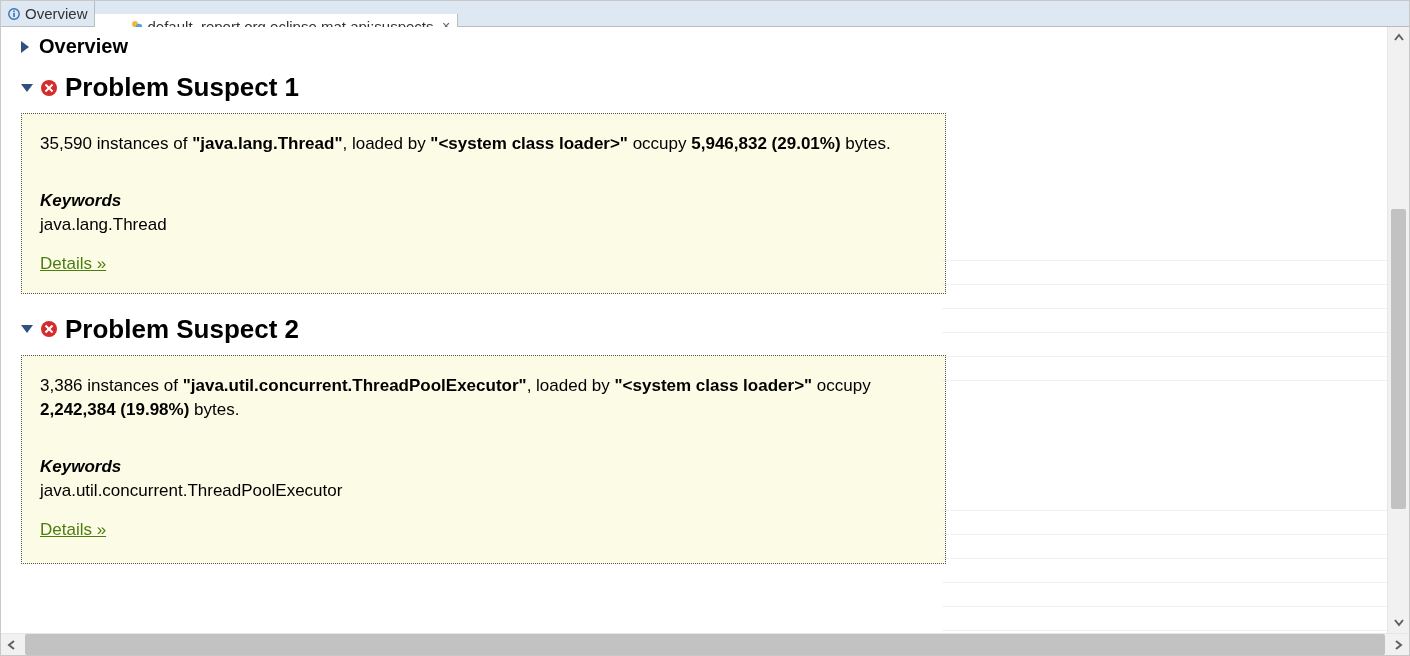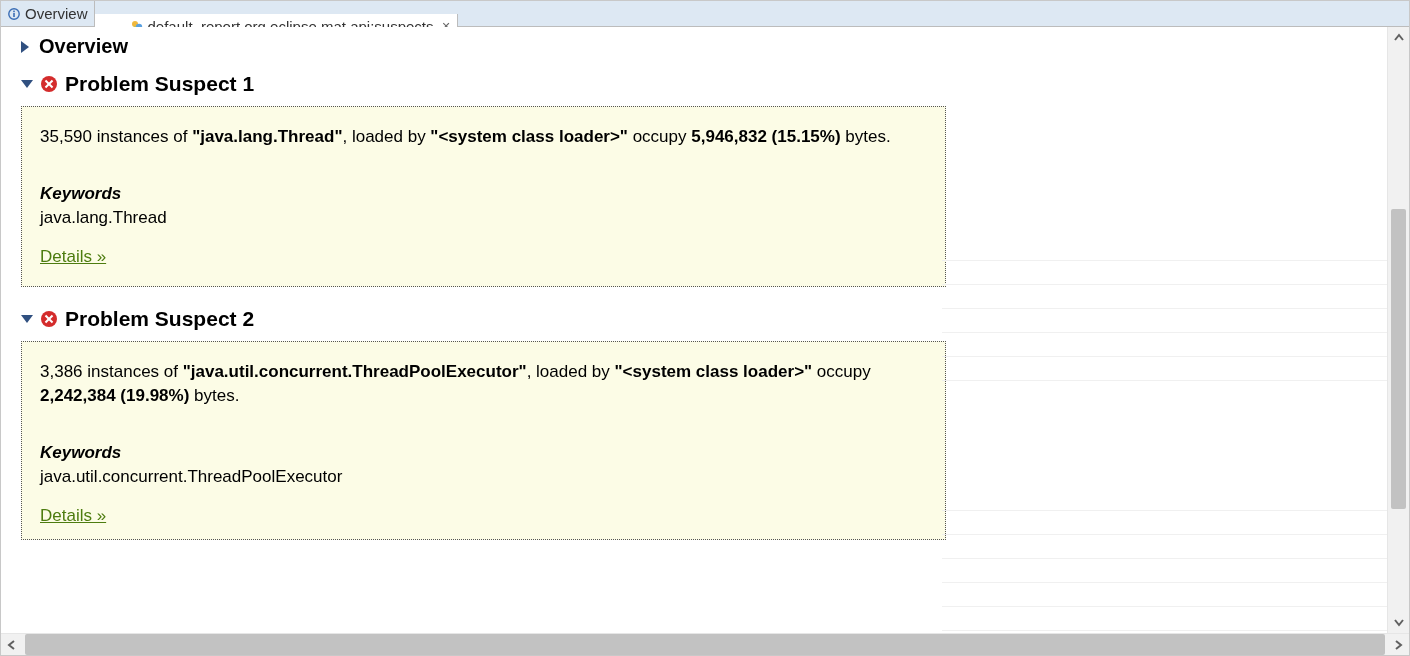--- a/index.html
+++ b/index.html
@@ -13,21 +13,21 @@
   .content-wrap { flex: 1 1 auto; display: flex; overflow: hidden; }
   .scroll-area { flex: 1 1 auto; overflow: hidden; position: relative; background: #fff; }
   .scroll-content { padding: 8px 8px 8px 20px; width: 960px; }
   .vscroll { width: 22px; background: #f1f1f1; display: flex; flex-direction: column; align-items: center; justify-content: space-between; border-left: 1px solid #e6e6e6; }
   .vscroll .arrow { width: 100%; height: 22px; display:flex; align-items:center; justify-content:center; color:#606060; cursor:pointer; }
   .vscroll .track { flex:1; width:100%; background:#f1f1f1; position:relative; }
   .vscroll .thumb { position:absolute; left:3px; right:3px; top:160px; height:300px; background:#c2c2c2; border-radius:2px; }
   .hscroll { height: 22px; background:#f1f1f1; display:flex; align-items:center; border-top:1px solid #e6e6e6; }
   .hscroll .arrow { width:22px; height:100%; display:flex; align-items:center; justify-content:center; color:#606060; cursor:pointer; }
   .hscroll .track { flex:1; height:100%; background:#c2c2c2; margin:3px 2px; border-radius:2px; }
-  .sec-header { display:flex; align-items:center; gap:8px; font-weight:bold; font-size:21px; margin: 6px 0 10px 0; }
+  .sec-header { display:flex; align-items:center; gap:8px; font-weight:bold; font-size:26px; margin: 6px 0 10px 0; }
   .twisty { width:0; height:0; display:inline-block; }
   .twisty.right { border-top:6px solid transparent; border-bottom:6px solid transparent; border-left:8px solid #305080; }
   .twisty.down { border-left:6px solid transparent; border-right:6px solid transparent; border-top:8px solid #305080; }
   .err-ico { width:16px; height:16px; border-radius:50%; background:#d42c2c; position:relative; display:inline-flex; align-items:center; justify-content:center; }
   .err-ico::before, .err-ico::after { content:""; position:absolute; width:10px; height:2px; background:#fff; }
   .err-ico::before { transform: rotate(45deg); }
   .err-ico::after { transform: rotate(-45deg); }
   .panel { border:1.5px dotted #555; background:#fcfce6; padding: 18px 18px 16px 18px; margin-bottom: 20px; width: 925px; font-size:17px; line-height:1.45; }
   .panel b { font-weight:bold; }
   .panel .kw-h { font-weight:bold; margin-top:32px;font-style:italic; }
@@ -89,33 +89,33 @@
         <span>Overview</span>
       </div>
 
       <div class="sec-header">
         <span class="twisty down"></span>
         <span class="err-ico"></span>
         <span>Problem Suspect 1</span>
       </div>
       <div class="panel">
         <div>
-          <span>35,590 instances of </span><b>"java.lang.Thread"</b><span>, loaded by </span><b>"&lt;system class loader&gt;"</b><span> occupy </span><b>5,946,832 (15.15%)</b><span> bytes.</span>
+          <span>35,590 instances of </span><b>"java.lang.Thread"</b><span>, loaded by </span><b>"&lt;system class loader&gt;"</b><span> occupy </span><b>5,946,832 (29.01%)</b><span> bytes.</span>
         </div>
         <div class="kw-h">Keywords</div>
         <div>java.lang.Thread</div>
         <a class="details">Details »</a>
       </div>
 
       <div class="sec-header">
         <span class="twisty down"></span>
         <span class="err-ico"></span>
         <span>Problem Suspect 2</span>
       </div>
-      <div class="panel" style="padding-bottom:10px">
+      <div class="panel" style="padding-bottom:20px">
         <div>
           <span>3,386 instances of </span><b>"java.util.concurrent.ThreadPoolExecutor"</b><span>, loaded by </span><b>"&lt;system class loader&gt;"</b><span> occupy </span><b>2,242,384 (19.98%)</b><span> bytes.</span>
         </div>
         <div class="kw-h">Keywords</div>
         <div>java.util.concurrent.ThreadPoolExecutor</div>
         <a class="details">Details »</a>
       </div>
     </div>
   </div>
   <div class="vscroll">

